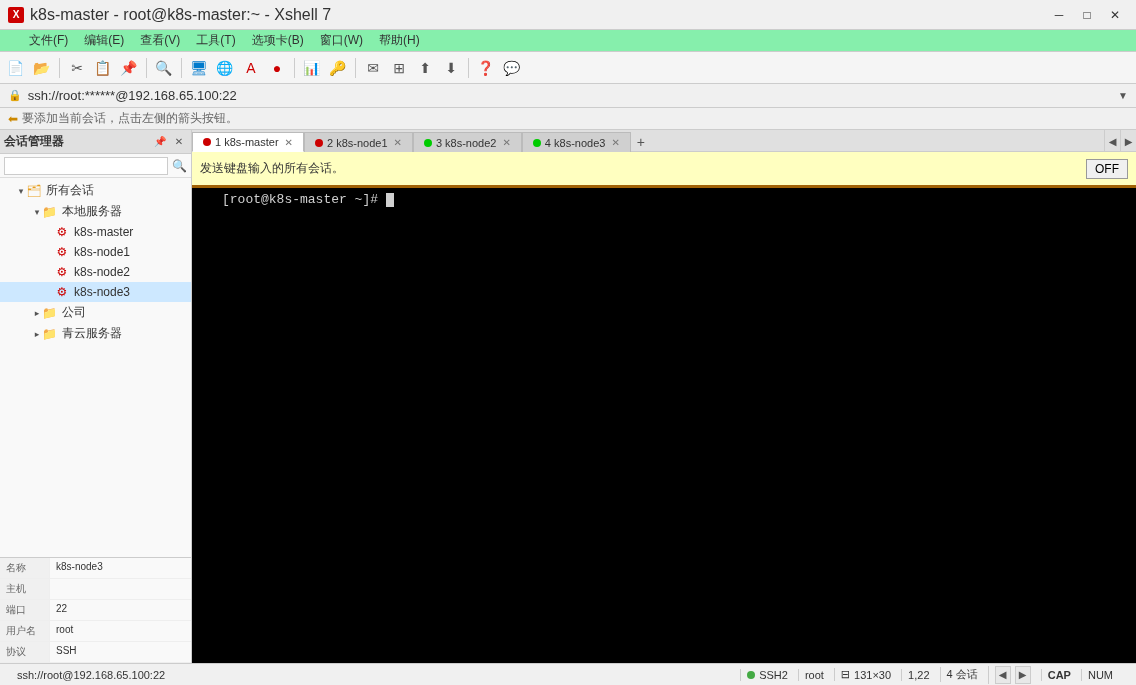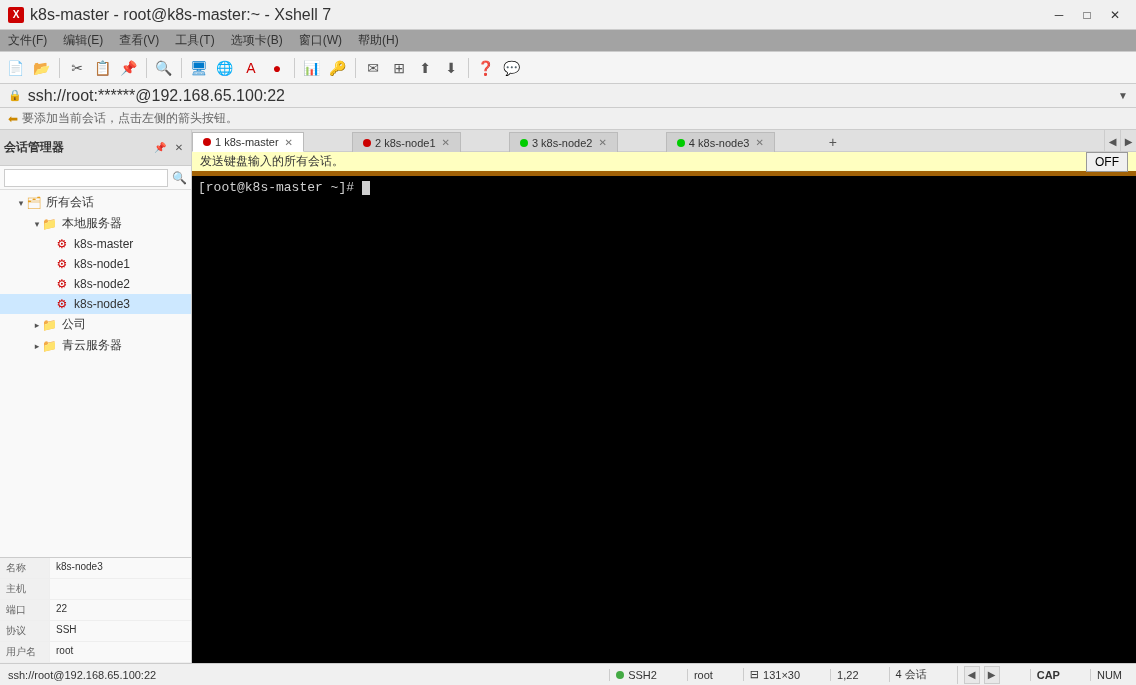--- a/index.html
+++ b/index.html
@@ -18,23 +18,23 @@
     }
     #title-bar-left { display: flex; align-items: center; gap: 6px; }
     #title-bar-icon { width: 16px; height: 16px; background: #cc0000; border-radius: 2px; display: flex; align-items: center; justify-content: center; color: white; font-size: 9px; font-weight: bold; }
     #title-bar-text { font-size: 16px; color: #333; }
     #title-bar-controls { display: flex; gap: 2px; }
     .win-btn { width: 26px; height: 20px; background: transparent; border: none; cursor: pointer; display: flex; align-items: center; justify-content: center; font-size: 12px; color: #333; }
 
     
     #menu-bar {
       height: 22px;
-      background: #a3a3a3;
-      display: flex;
-      padding: 0 0;
+      background: #86efac;
+      display: flex;
+      padding: 0 21px;
       border-bottom: 1px solid #ccc;
     }
     .menu-item { padding: 2px 8px; font-size: 12px; cursor: pointer; color: #333; }
 
     
     #toolbar {
       height: 32px;
       background: #f5f5f5;
       display: flex;
       align-items: center;
@@ -49,21 +49,21 @@
     #address-bar {
       height: 24px;
       background: #f0f0f0;
       display: flex;
       align-items: center;
       padding: 0 8px;
       border-bottom: 1px solid #ccc;
       gap: 6px;
     }
     #address-bar-icon { color: #cc8800; font-size: 11px; }
-    #address-text { font-size: 16px; color: #333; flex: 1; }
+    #address-text { font-size: 13px; color: #333; flex: 1; }
     #address-dropdown { font-size: 10px; color: #555; cursor: pointer; }
 
     
     #session-banner {
       height: 22px;
       background: #f0f0f0;
       display: flex;
       align-items: center;
       padding: 0 8px;
       border-bottom: 1px solid #ccc;
@@ -75,21 +75,21 @@
 
     
     #sidebar {
       width: 192px;
       border-right: 1px solid #ccc;
       background: #f9f9f9;
       display: flex;
       flex-direction: column;
     }
     #sidebar-header {
-      height: 36px;
+      height: 24px;
       background: #e0e0e0;
       display: flex;
       align-items: center;
       justify-content: space-between;
       padding: 0 4px;
       border-bottom: 1px solid #ccc;
       font-size: 12px;
       font-weight: bold;
       color: #333;
     }
@@ -118,21 +118,20 @@
 
     
     #tab-bar {
       height: 22px;
       background: #e0e0e0;
       display: flex;
       align-items: flex-end;
       padding: 0 0 0 0;
       border-bottom: 1px solid #ccc;
       position: relative;
-      gap: 48px;
     }
     .tab {
       height: 20px;
       padding: 0 10px;
       display: flex;
       align-items: center;
       gap: 4px;
       border: 1px solid #bbb;
       border-bottom: none;
       background: #d0d0d0;
@@ -158,54 +157,55 @@
     
     #terminal-wrapper {
       flex: 1;
       display: flex;
       flex-direction: column;
       background: #000;
     }
 
     
     #send-all-bar {
-      height: 24px;
+      height: 36px;
       background: #ffffc0;
       display: flex;
       align-items: center;
       padding: 0 8px;
       justify-content: space-between;
       font-size: 12px;
       color: #333;
-      border-bottom: 5px solid #a16207;
+      border-bottom: 3px solid #a16207;
     }
     #send-all-off { padding: 2px 8px; border: 1px solid #999; background: #f0f0f0; cursor: pointer; font-size: 12px; }
 
     #terminal {
       flex: 1;
       background: #000;
       color: #d0d0d0;
       font-family: 'Consolas', 'Courier New', monospace;
       font-size: 13px;
       padding: 4px 6px;
       overflow: hidden;
+      margin-left: 24px;
     }
     .term-prompt { color: #d0d0d0; }
     .term-cursor { display: inline-block; width: 8px; height: 14px; background: #d0d0d0; animation: blink 1s step-end infinite; vertical-align: text-bottom; }
     @keyframes blink { 50% { opacity: 0; } }
 
     
     #status-bar {
       height: 22px;
       background: #f0f0f0;
       border-top: 1px solid #ccc;
       display: flex;
       align-items: center;
-      padding: 0 8px;
-      gap: 24px;
+      padding: 0 17px;
+      gap: 4px;
       font-size: 11px;
       color: #333;
     }
     #status-left { flex: 1; }
     .status-seg { padding: 0 6px; border-left: 1px solid #ccc; display: flex; align-items: center; gap: 4px; }
     .status-green-dot { width: 8px; height: 8px; background: #44aa44; border-radius: 50%; }
     .status-nav-btn { width: 16px; height: 18px; display: flex; align-items: center; justify-content: center; cursor: pointer; font-size: 10px; color: #555; border: 1px solid #ccc; background: #e8e8e8; }
     .status-cap { font-weight: bold; color: #333; }
 
     
@@ -356,26 +356,26 @@
         <span class="info-value">k8s-node3</span>
       </div>
       <div class="info-row">
         <span class="info-label">主机</span>
       </div>
       <div class="info-row">
         <span class="info-label">端口</span>
         <span class="info-value">22</span>
       </div>
       <div class="info-row">
+        <span class="info-label">用户名</span>
+        <span class="info-value">root</span>
+      </div>
+      <div class="info-row">
         <span class="info-label">协议</span>
         <span class="info-value">SSH</span>
-      </div>
-      <div class="info-row">
-        <span class="info-label">用户名</span>
-        <span class="info-value">root</span>
       </div>
     </div>
   </div>
 
   <div id="tab-and-terminal">
 
     <div id="tab-bar">
 
       <div class="tab active">
         <span class="tab-dot tab-dot-red"></span>

